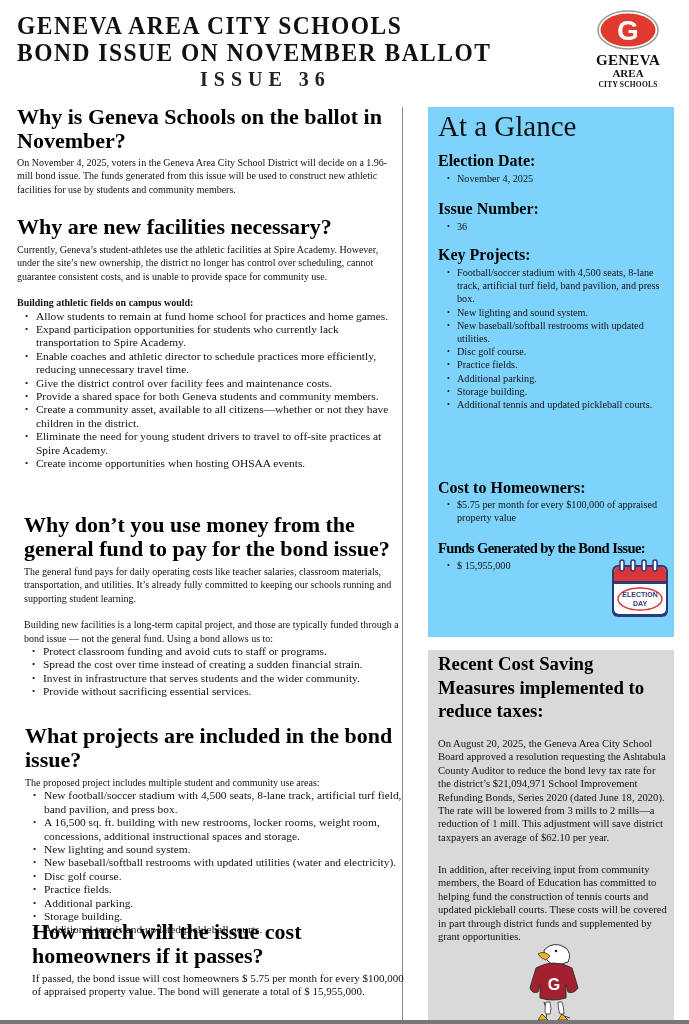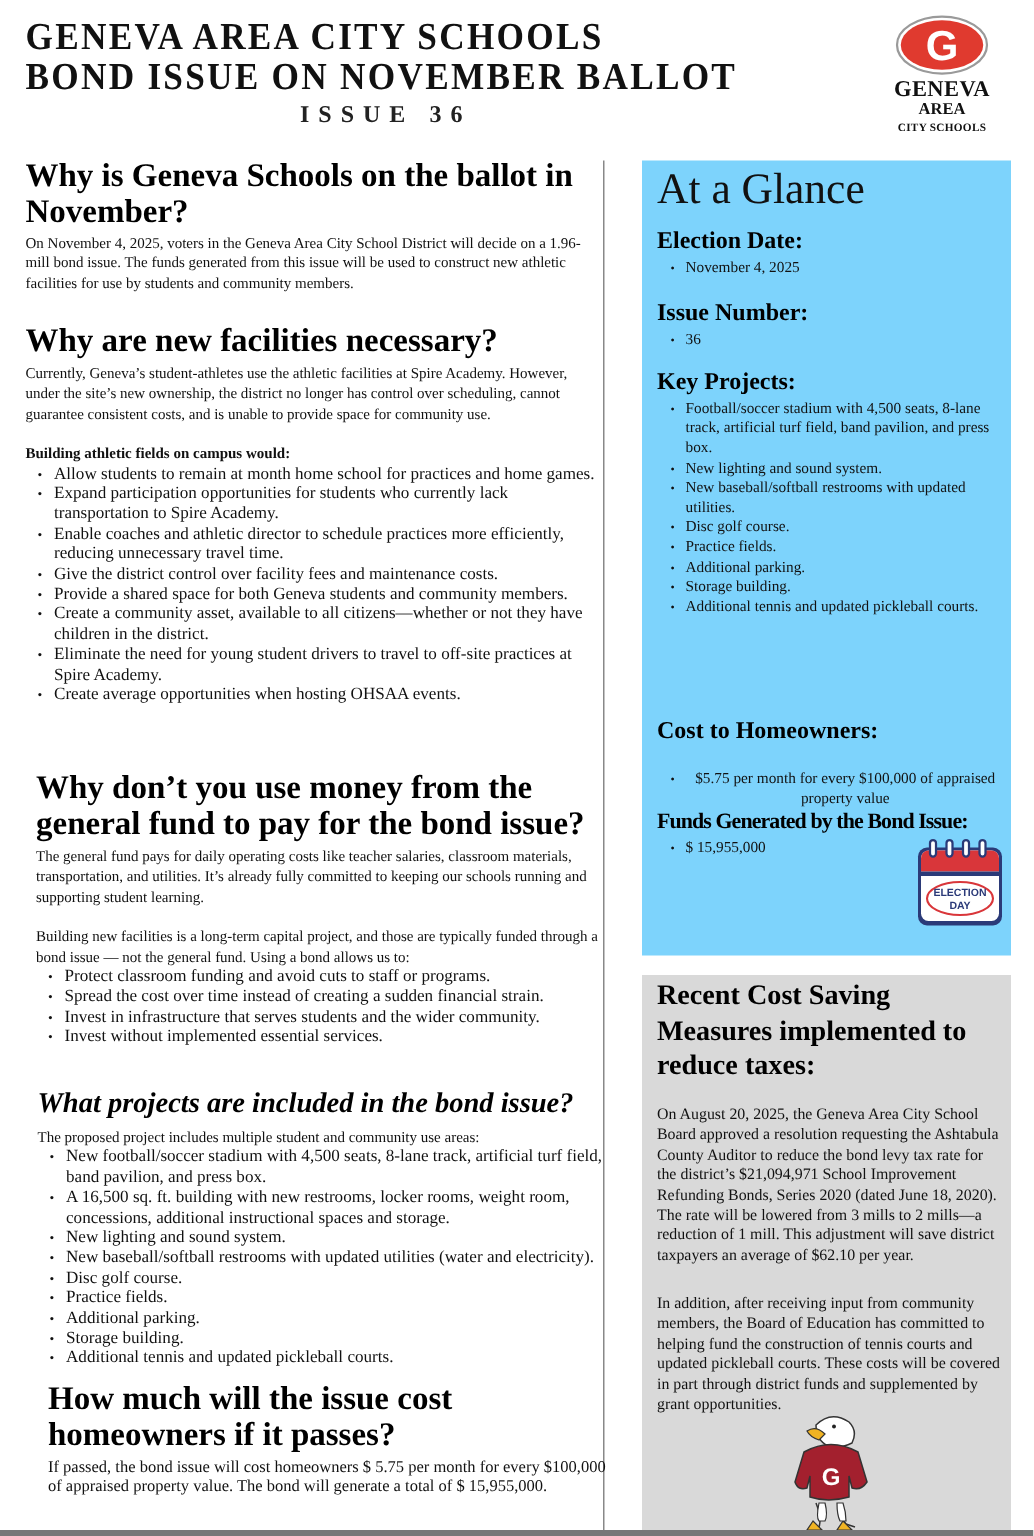--- a/index.html
+++ b/index.html
@@ -10,21 +10,21 @@
   }
   .header { position: absolute; left: 0; top: 0; width: 689px; height: 100px; padding-left: 29px; }
   .title-line {
     position: absolute; left: 17px; font-weight: bold; letter-spacing: 1.5px;
     font-size: 23.5px; line-height: 26px; color: #111; white-space: nowrap;
     transform: scaleY(1.08); transform-origin: left top;
   }
   .title-1 { top: 11px; }
   .title-2 { top: 38px; }
   .issue-line {
-    position: absolute; left: 200px; top: 68px; font-size: 16px; font-weight: bold;
+    position: absolute; left: 200px; top: 68px; font-size: 20px; font-weight: bold;
     letter-spacing: 6px; color: #222;
   }
   .logo { position: absolute; left: 586px; top: 10px; width: 84px; height: 88px; text-align: center; }
   .logo svg { display: block; margin: 0 auto; }
   .logo .l1 { font-weight: bold; font-size: 15px; line-height: 14px; margin-top: 3px; letter-spacing: 0.3px; }
   .logo .l2 { font-weight: bold; font-size: 11px; line-height: 12px; }
   .logo .l3 { font-weight: bold; font-size: 7.5px; line-height: 11px; letter-spacing: 0.2px; }
 
   .divider { position: absolute; left: 402px; top: 107px; width: 1px; height: 917px; background: #888; }
   .bottom-rule { position: absolute; left: 0; top: 1020px; width: 689px; height: 4px; background: #777; }
@@ -42,21 +42,21 @@
   .s1 { position: absolute; top: 5px; left: 0; width: 380px; }
   .s1 p { margin-top: 3px; }
   .s2 { position: absolute; top: 115px; left: 0; width: 380px; }
   .s2 p { margin-top: 4px; }
   .s2 .sub-bold { margin-top: 13px; }
   .s3 { position: absolute; top: 413px; left: 7px; width: 380px; }
   .s3 p { margin-top: 4px; }
   .s3 p.gap { margin-top: 13px; }
   .s3 ul { padding-left: 19px; }
   .s4 { position: absolute; top: 624px; left: 8px; width: 392px; }
-  .s4 h2 { font-size: 19px; font-style: italic; }
+  .s4 h2 { font-size: 22px; }
   .s4 p { margin-top: 4px; }
   .s4 ul { padding-left: 19px; }
   .s5 { position: absolute; top: 820px; left: 15px; width: 380px; }
   .s5 p { margin-top: 4px; font-size: 11px; line-height: 13px; }
 
   .glance {
     position: absolute; left: 428px; top: 107px; width: 246px; height: 530px;
     background: #7dd3fc;
   }
   .glance .gtitle { position: absolute; left: 10px; top: 2px; font-size: 29px; line-height: 34px; color: #111; }
@@ -65,21 +65,21 @@
   .glance li { font-size: 10.2px; line-height: 13.2px; position: relative; }
   .glance li::before { content: "•"; position: absolute; left: -10px; font-size: 8px; }
   .g-sec { position: absolute; left: 10px; width: 232px; }
   .g1 { top: 45px; }
   .g1 ul { margin-top: 2px; }
   .g2 { top: 93px; }
   .g2 ul { margin-top: 2px; }
   .g3 { top: 139px; }
   .g3 ul { margin-top: 2px; }
   .g4 { top: 372px; }
-  .g4 ul { margin-top: 16px; text-align: center; }
+  .g4 ul { margin-top: 1px; }
   .g5 { top: 432px; }
   .g5 h3 { font-size: 14.6px; letter-spacing: -0.6px; }
   .g5 ul { margin-top: 2px; }
   .calendar { position: absolute; left: 181px; top: 450px; width: 62px; height: 62px; }
 
   .savings {
     position: absolute; left: 428px; top: 650px; width: 246px; height: 374px;
     background: #d9d9d9;
   }
   .savings h3 {
@@ -120,40 +120,40 @@
   <section class="s1">
     <h2>Why is Geneva Schools on the ballot in November?</h2>
     <p>On November 4, 2025, voters in the Geneva Area City School District will decide on a 1.96-mill bond issue. The funds generated from this issue will be used to construct new athletic facilities for use by students and community members.</p>
   </section>
 
   <section class="s2">
     <h2>Why are new facilities necessary?</h2>
     <p>Currently, Geneva’s student-athletes use the athletic facilities at Spire Academy. However, under the site’s new ownership, the district no longer has control over scheduling, cannot guarantee consistent costs, and is unable to provide space for community use.</p>
     <p class="sub-bold">Building athletic fields on campus would:</p>
     <ul>
-      <li>Allow students to remain at month home school for practices and home games.</li>
+      <li>Allow students to remain at fund home school for practices and home games.</li>
       <li>Expand participation opportunities for students who currently lack transportation to Spire Academy.</li>
       <li>Enable coaches and athletic director to schedule practices more efficiently, reducing unnecessary travel time.</li>
       <li>Give the district control over facility fees and maintenance costs.</li>
       <li>Provide a shared space for both Geneva students and community members.</li>
       <li>Create a community asset, available to all citizens—whether or not they have children in the district.</li>
       <li>Eliminate the need for young student drivers to travel to off-site practices at Spire Academy.</li>
-      <li>Create average opportunities when hosting OHSAA events.</li>
+      <li>Create income opportunities when hosting OHSAA events.</li>
     </ul>
   </section>
 
   <section class="s3">
     <h2>Why don’t you use money from the general fund to pay for the bond issue?</h2>
     <p>The general fund pays for daily operating costs like teacher salaries, classroom materials, transportation, and utilities. It’s already fully committed to keeping our schools running and supporting student learning.</p>
     <p class="gap">Building new facilities is a long-term capital project, and those are typically funded through a bond issue — not the general fund. Using a bond allows us to:</p>
     <ul>
       <li>Protect classroom funding and avoid cuts to staff or programs.</li>
       <li>Spread the cost over time instead of creating a sudden financial strain.</li>
       <li>Invest in infrastructure that serves students and the wider community.</li>
-      <li>Invest without implemented essential services.</li>
+      <li>Provide without sacrificing essential services.</li>
     </ul>
   </section>
 
   <section class="s4">
     <h2>What projects are included in the bond issue?</h2>
     <p>The proposed project includes multiple student and community use areas:</p>
     <ul>
       <li>New football/soccer stadium with 4,500 seats, 8-lane track, artificial turf field, band pavilion, and press box.</li>
       <li>A 16,500 sq. ft. building with new restrooms, locker rooms, weight room, concessions, additional instructional spaces and storage.</li>
       <li>New lighting and sound system.</li>

